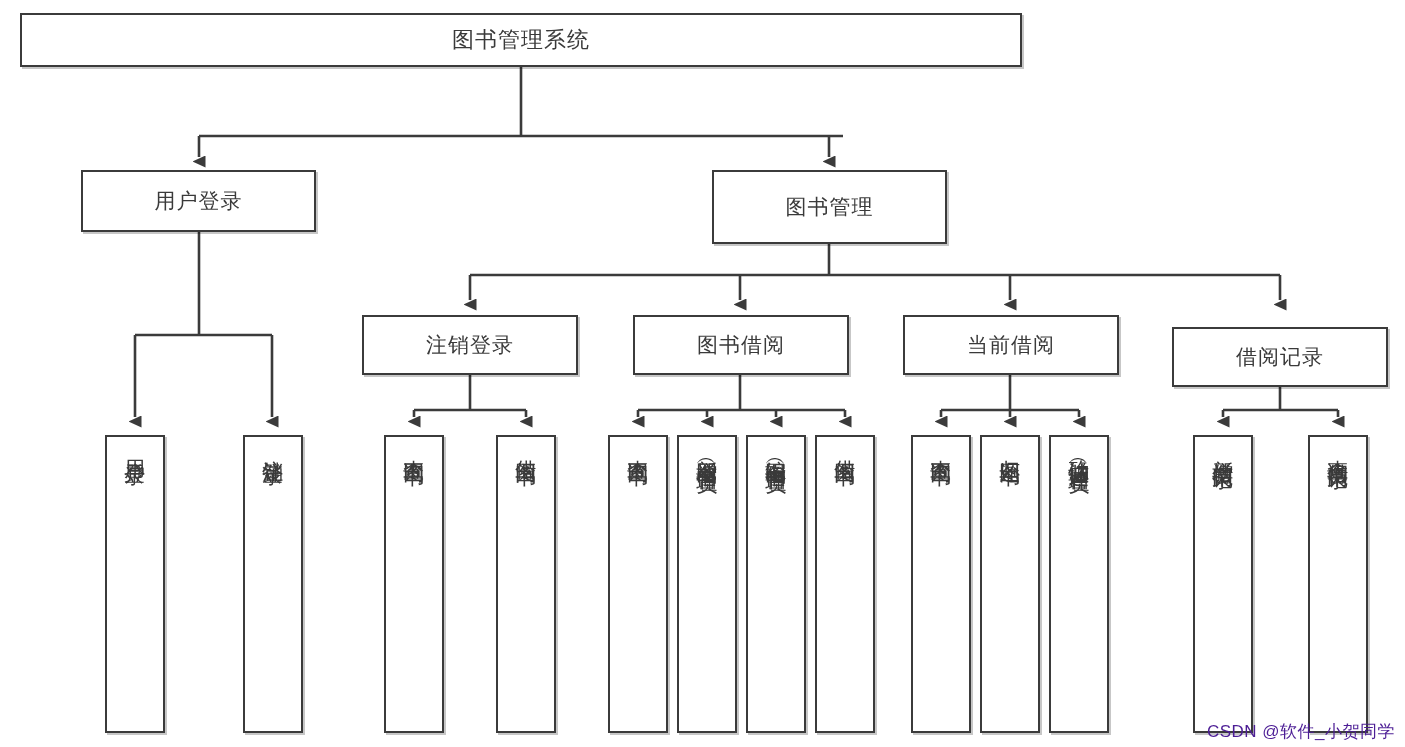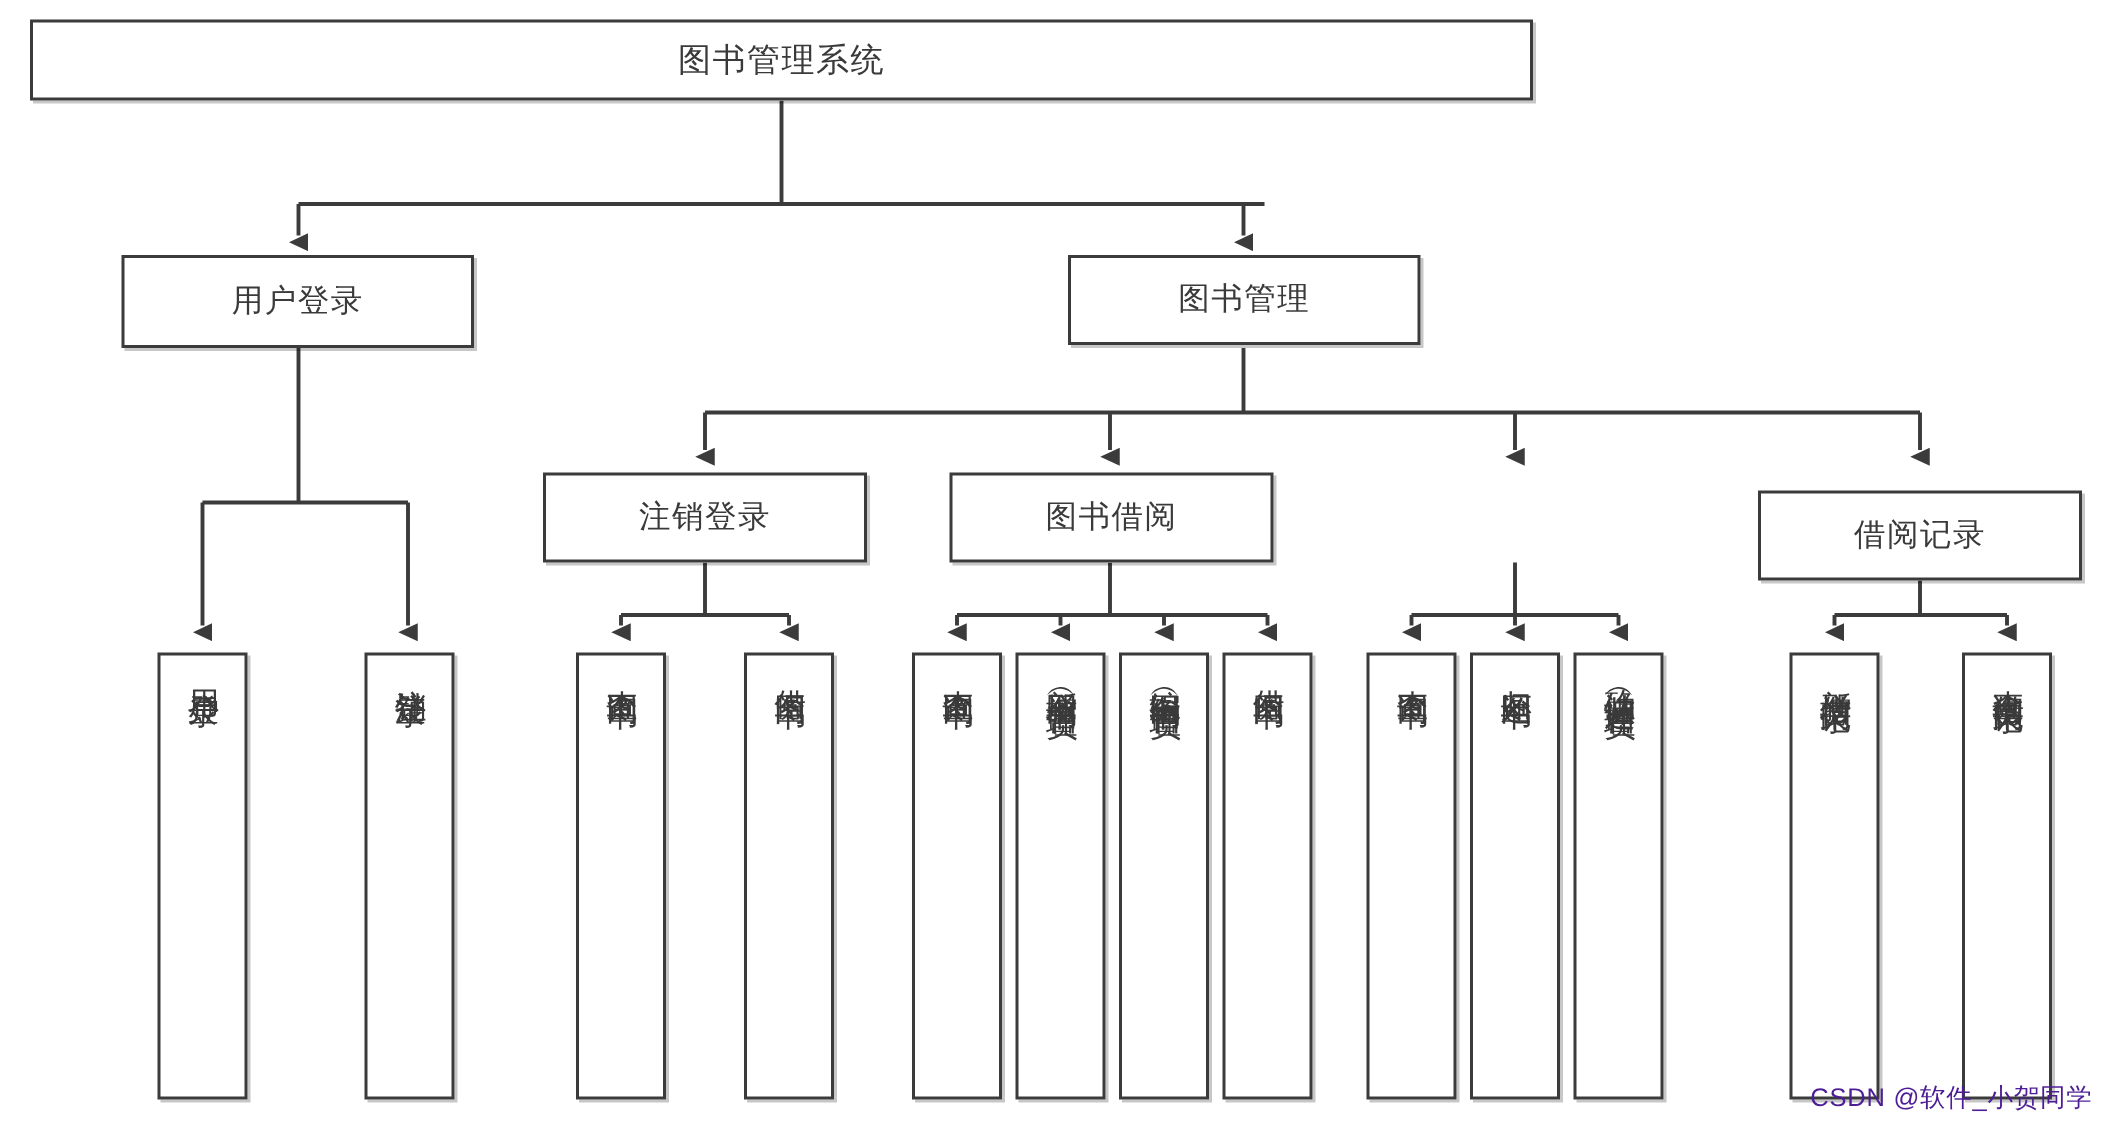--- a/index.html
+++ b/index.html
@@ -120,29 +120,32 @@
     </g>
   </svg>
 
   <div class="node root" style="left:20px;top:13px;width:1002px;height:54px;">
     <span class="lbl">图书管理系统</span>
   </div>
 
   <div class="node" style="left:81px;top:170px;width:235px;height:62px;">
     <span class="lbl">用户登录</span>
   </div>
-  <div class="node" style="left:712px;top:170px;width:235px;height:60px;">
+  <div class="node" style="left:712px;top:170px;width:235px;height:74px;">
     <span class="lbl">图书管理</span>
   </div>
 
   <div class="node" style="left:362px;top:315px;width:216px;height:60px;">
     <span class="lbl">注销登录</span>
   </div>
   <div class="node" style="left:633px;top:315px;width:216px;height:60px;text-align:center;">
     <span class="lbl">图书借阅</span>
+  </div>
+  <div class="node" style="left:903px;top:315px;width:216px;height:60px;">
+    <span class="lbl">当前借阅</span>
   </div>
   <div class="node" style="left:1172px;top:315px;width:216px;height:60px;margin-top:12px;">
     <span class="lbl">借阅记录</span>
   </div>
 
   <div class="node leaf" style="left:105px;top:435px;width:60px;height:298px;">
     <span class="lbl">用户登录</span>
   </div>
   <div class="node leaf" style="left:243px;top:435px;width:60px;height:298px;">
     <span class="lbl">注销登录</span>

